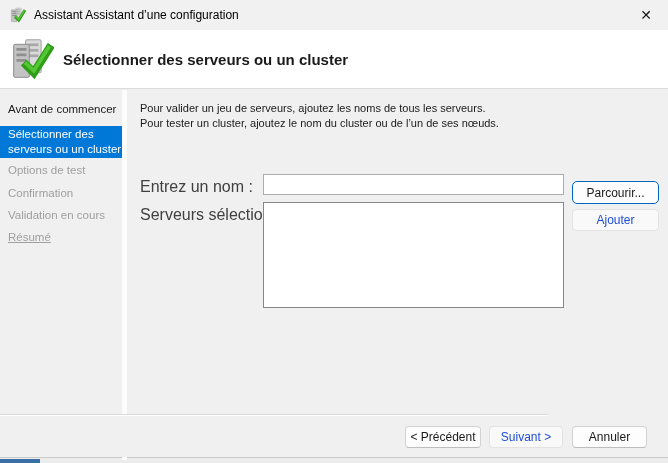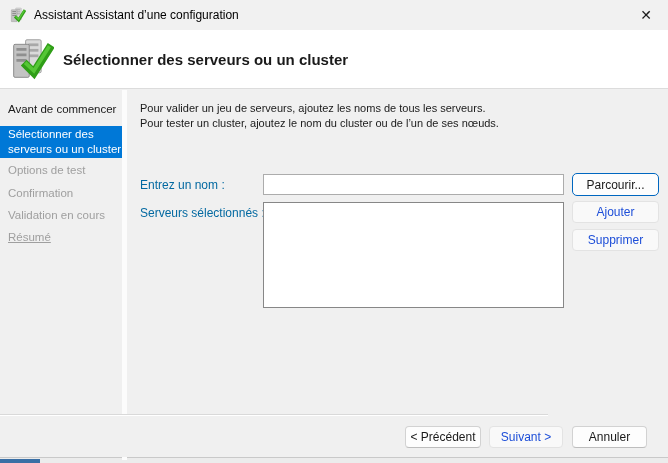--- a/index.html
+++ b/index.html
@@ -23,29 +23,29 @@
   .vdivider { position:absolute; left:122px; top:90px; width:5px; height:367px; background:#fcfcfc; }
 
   
   .step { position:absolute; left:8px; width:112px; font-size:11.5px; line-height:15px; }
   .step.done { color:#1a1a1a; }
   .step.pending { color:#9f9f9f; }
   .step-active { position:absolute; left:0; top:36px; width:122px; height:32px; background:#0078d7; color:#ffffff; font-size:11.5px; line-height:15px; padding:1px 0 0 8px; }
 
   
   .instr { position:absolute; left:140px; top:11px; font-size:11px; line-height:15px; color:#1a1a1a; }
-  .lbl { position:absolute; font-size:12px; color:#0369a1; white-space:nowrap; }
+  .lbl { position:absolute; font-size:16px; color:#404040; white-space:nowrap; }
   .txt-input { position:absolute; left:263px; top:84px; width:301px; height:21px; border:1px solid #acacac; background:#ffffff; font-family:inherit; font-size:12px; padding:0 4px; outline:none; }
   .listbox { position:absolute; left:263px; top:112px; width:301px; height:106px; border:1px solid #878787; background:#ffffff; }
 
   
   .btn { position:absolute; height:22px; border:1px solid #d2d2d2; border-bottom-color:#bdbdbd; border-radius:4px; background:#fdfdfd; font-family:inherit; font-size:12px; color:#1a1a1a; cursor:pointer; text-align:center; }
   .btn:disabled { background:#f9f9f9; border-color:#e3e3e3; color:#1d4ed8; cursor:default; }
   .btn-focus { border:1.5px solid #0067c0; border-radius:5px; background:#fdfdfd; }
-  .side-btn { left:572px; width:87px; }
+  .side-btn { left:572px; width:87px;margin-top:8px; }
 
   
   .footer { position:absolute; left:0; top:414px; width:548px; height:43px; background:#f0f0f0; border-top:1px solid #d9d9d9; box-shadow:inset 0 1px 0 #ffffff; }
 
   
   .bottom-strip { position:absolute; left:0; top:457px; width:668px; height:6px; background:#ececec; border-top:1px solid #c9c9c9; }
   .blue-frag { position:absolute; left:0; top:459px; width:40px; height:4px; background:#3a6fa5; }
   .strip-gap { position:absolute; left:122px; top:457px; width:5px; height:3px; background:#fcfcfc; }
 </style>
 </head>
@@ -99,21 +99,20 @@
       <div>Pour tester un cluster, ajoutez le nom du cluster ou de l’un de ses nœuds.</div>
     </div>
 
     <div class="lbl" style="left:140px; top:88px;">Entrez un nom :</div>
     <input class="txt-input" type="text" style="">
     <button class="btn btn-focus side-btn" style="top:83px; height:23px;">Parcourir...</button>
 
     <div class="lbl" style="left:140px; top:116px;">Serveurs sélectionnés :</div>
     <div class="listbox"></div>
     <button class="btn side-btn" style="top:111px;" disabled="">Ajouter</button>
-    <button class="btn side-btn" style="top:139px;" disabled="">Supprimer</button>
   </div>
 
   <div class="vdivider"></div>
 
   <div class="footer">
     <button class="btn" style="left:405px; top:11px; width:76px;">&lt; Précédent</button>
     <button class="btn" style="left:489px; top:11px; width:74px;" disabled="">Suivant &gt;</button>
     <button class="btn" style="left:572px; top:11px; width:75px;">Annuler</button>
   </div>
 

